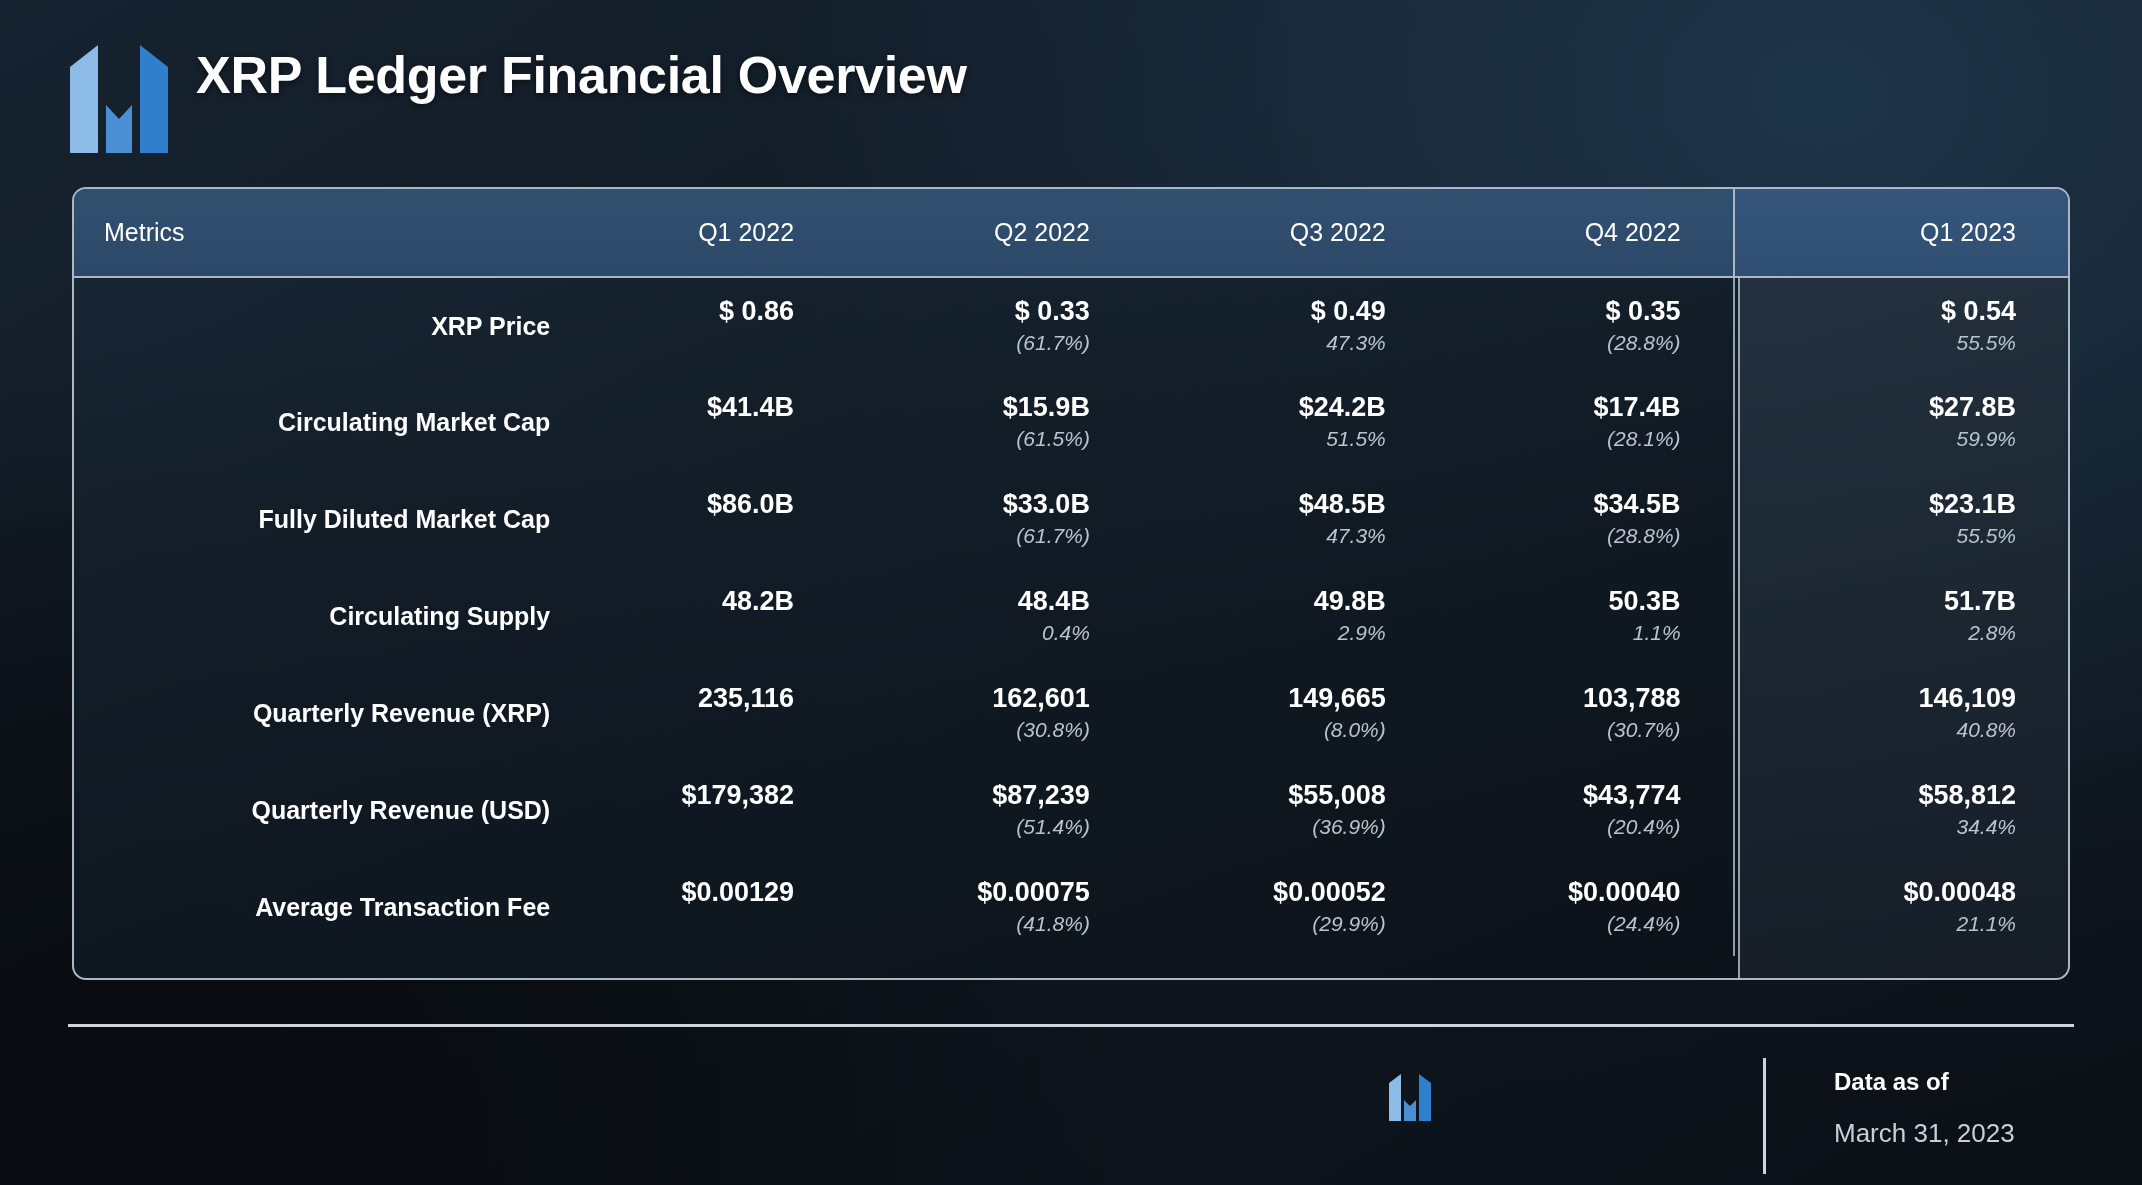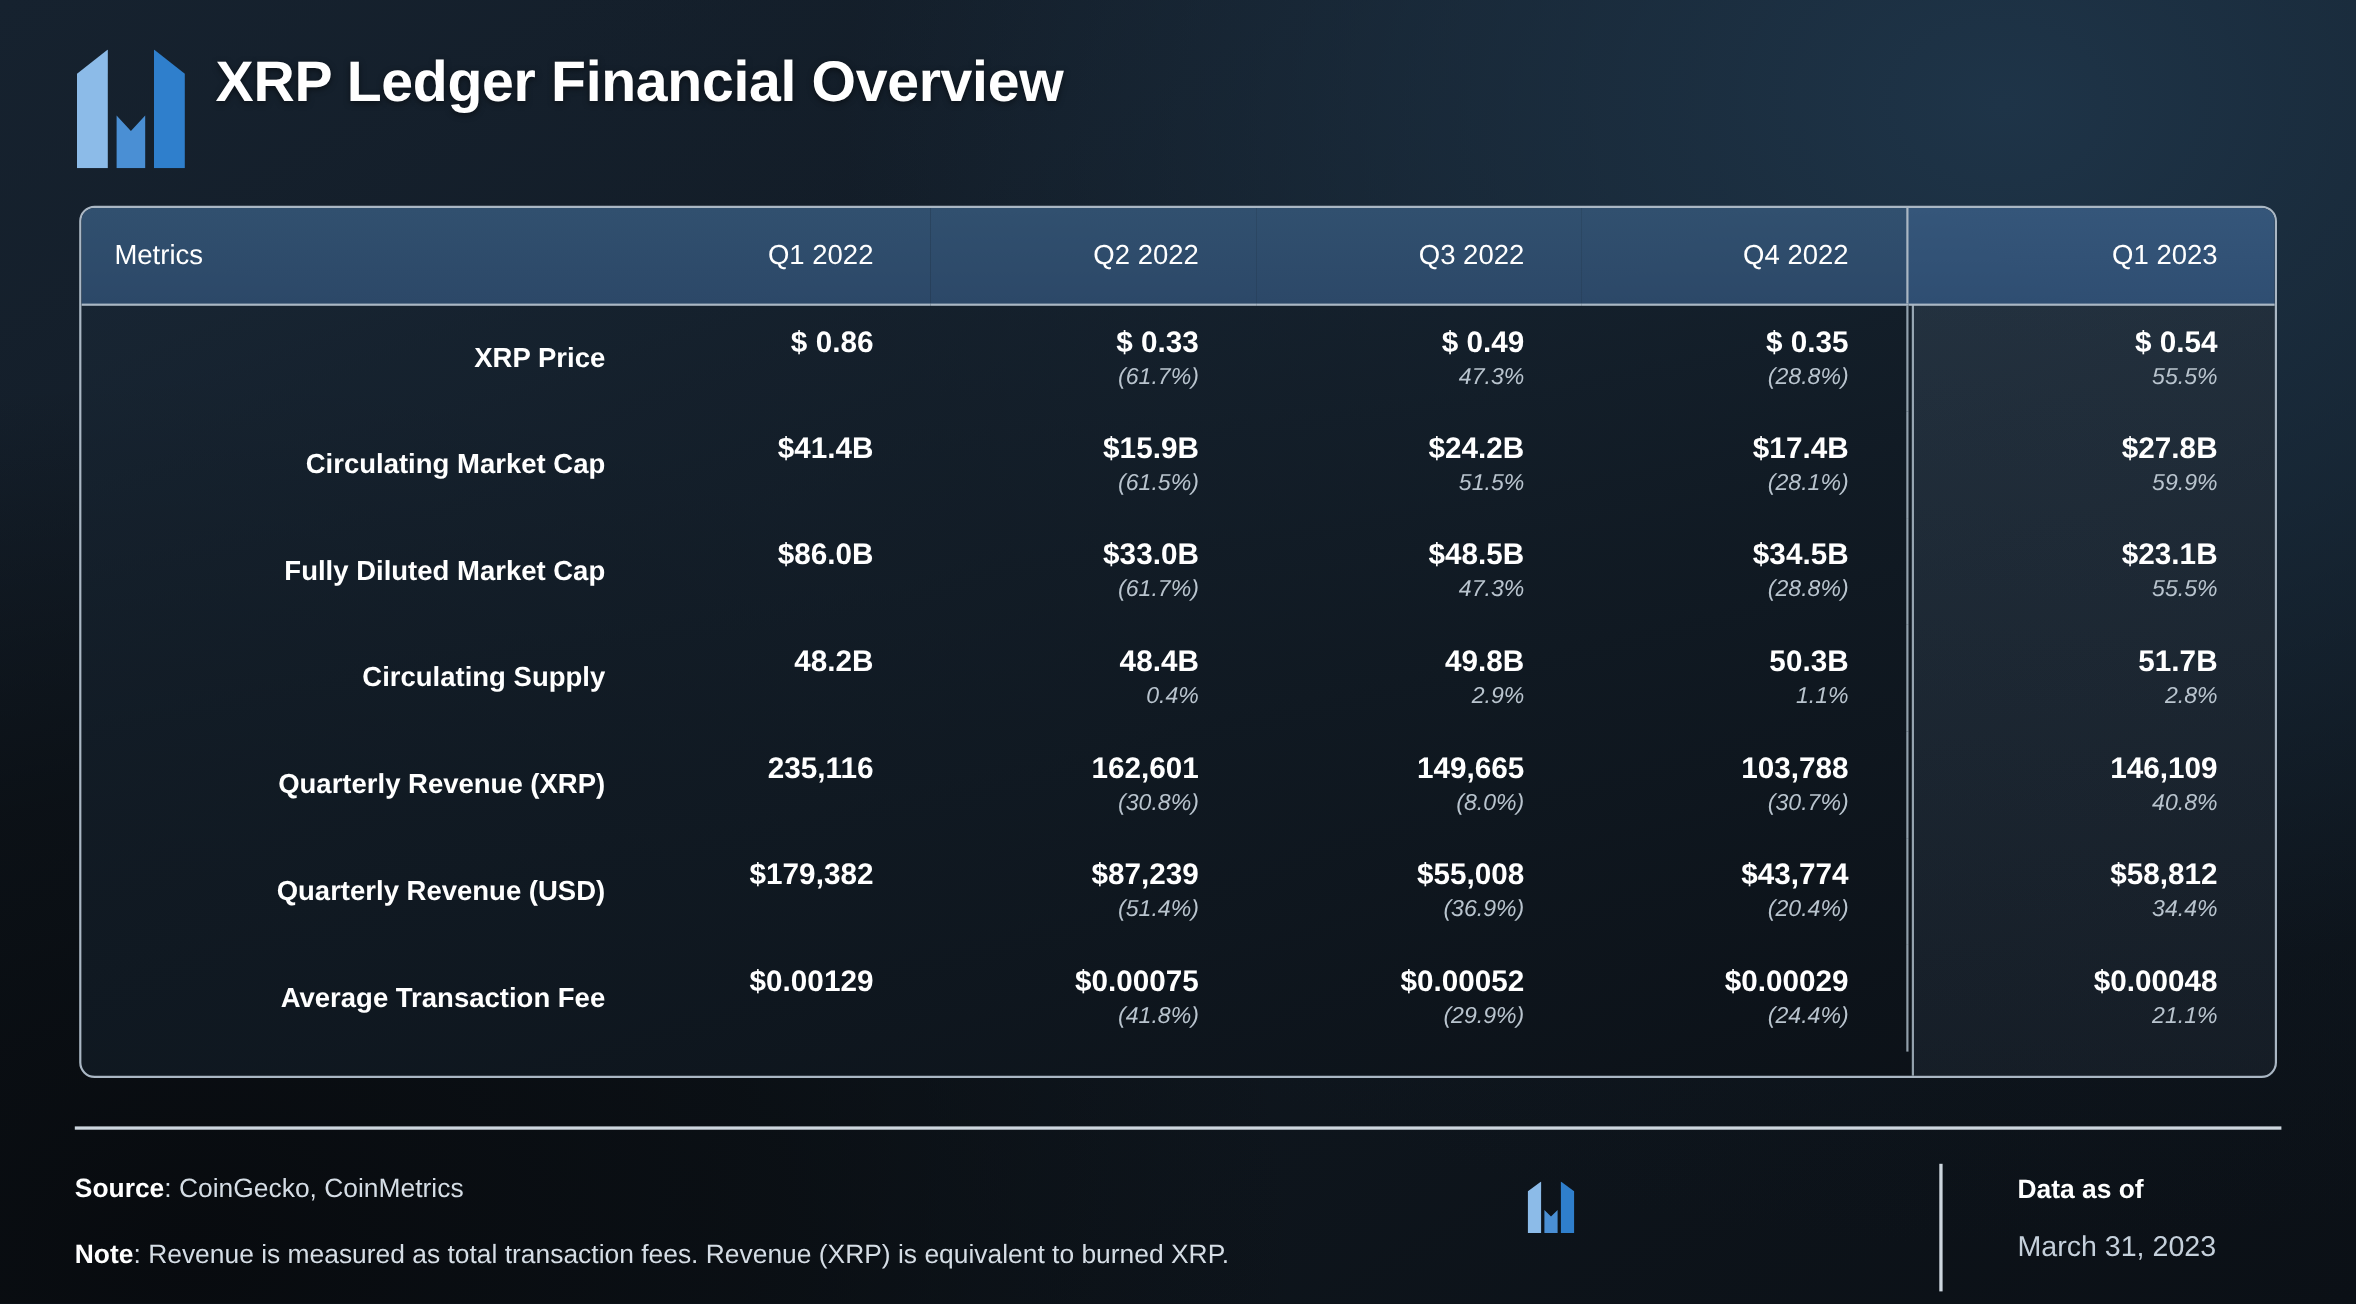--- a/index.html
+++ b/index.html
@@ -400,43 +400,35 @@
             </td>
             <td class="cell">
               <span class="val">$0.00075</span>
               <span class="chg">(41.8%)</span>
             </td>
             <td class="cell">
               <span class="val">$0.00052</span>
               <span class="chg">(29.9%)</span>
             </td>
             <td class="cell">
-              <span class="val">$0.00029</span>
+              <span class="val">$0.00040</span>
               <span class="chg">(24.4%)</span>
             </td>
             <td class="cell last">
               <span class="val">$0.00048</span>
               <span class="chg">21.1%</span>
             </td>
           </tr>
         </tbody>
     </table>
   </div>
 
   <div class="footer-rule"></div>
 
   <div class="footer">
-    <div class="footer-left">
-      <div class="footer-line">
-        <b>Source</b><span>: CoinGecko, CoinMetrics</span>
-      </div>
-      <div class="footer-line">
-        <b>Note</b><span>: Revenue is measured as total transaction fees. Revenue (XRP) is equivalent to burned XRP.</span>
-      </div>
-    </div>
 
     <div class="footer-brand">
       <span>
         <svg class="brand-mark" viewBox="0 0 44 47" xmlns="http://www.w3.org/2000/svg">
           <polygon points="1,9 13,0 13,47 1,47" fill="#8cbbe8"></polygon>
           <polygon points="16,26 22,32 28,26 28,47 16,47" fill="#4a8fd4"></polygon>
           <polygon points="31,0 43,9 43,47 31,47" fill="#2f7fcc"></polygon>
         </svg>
       </span>
     </div>

